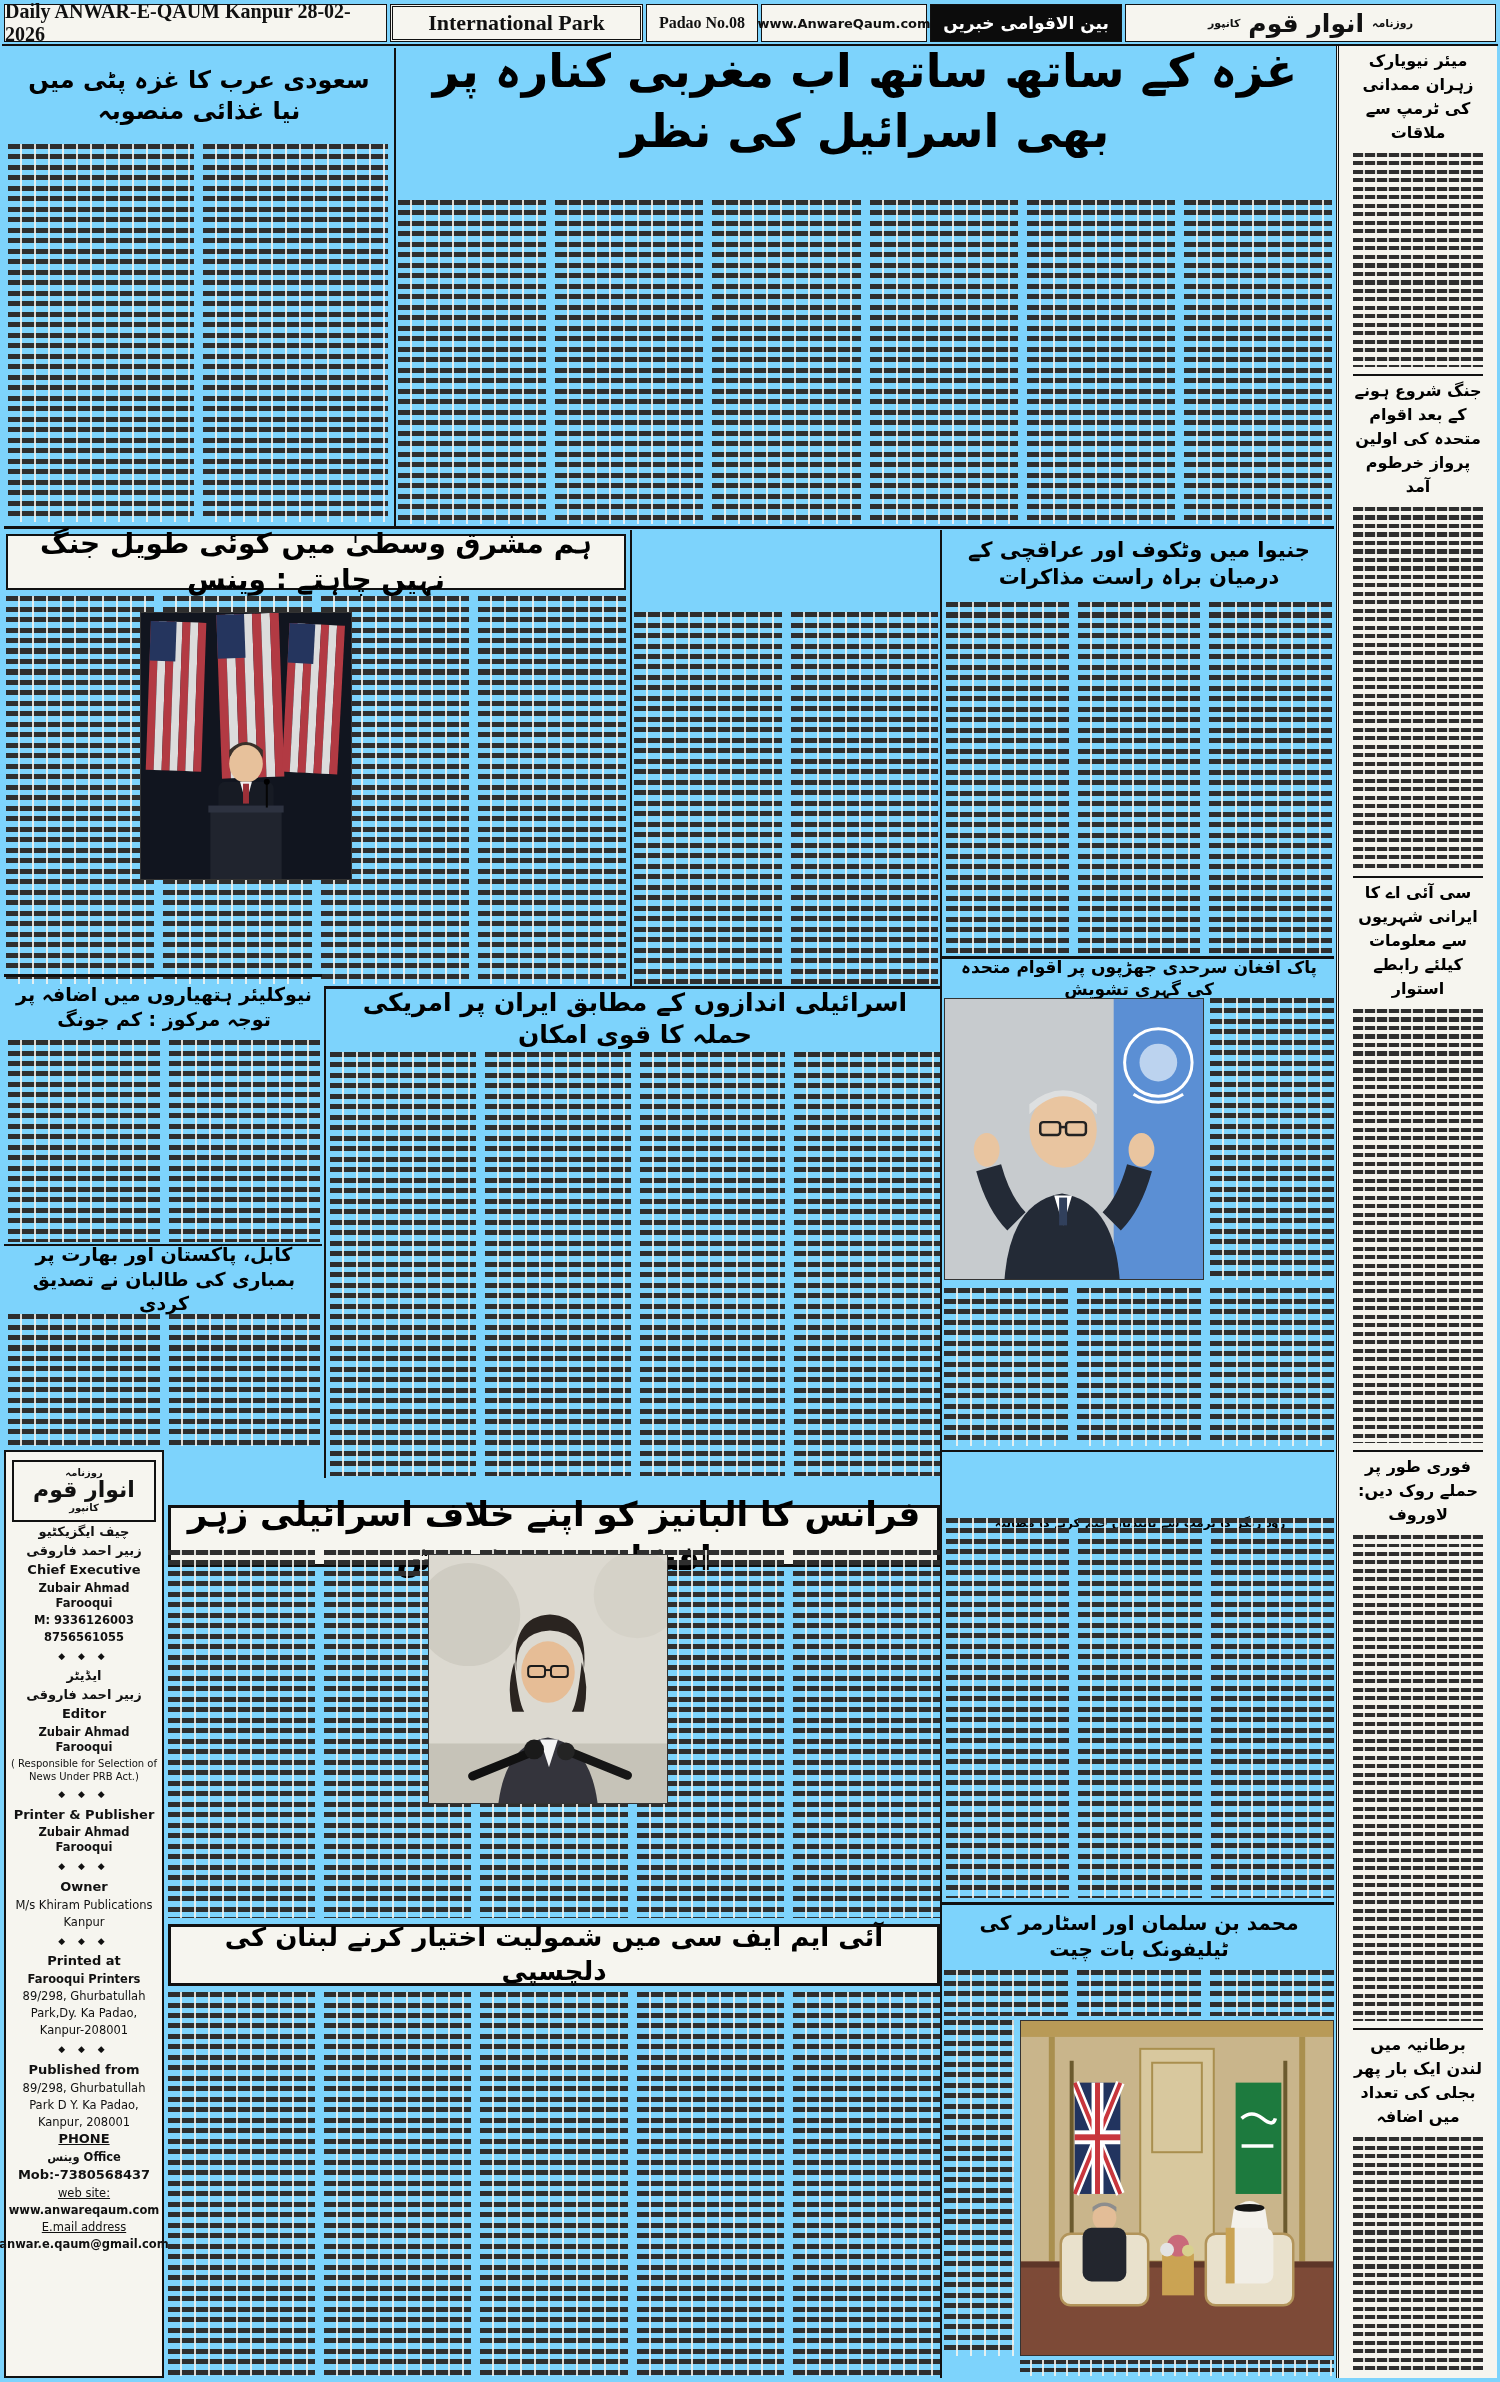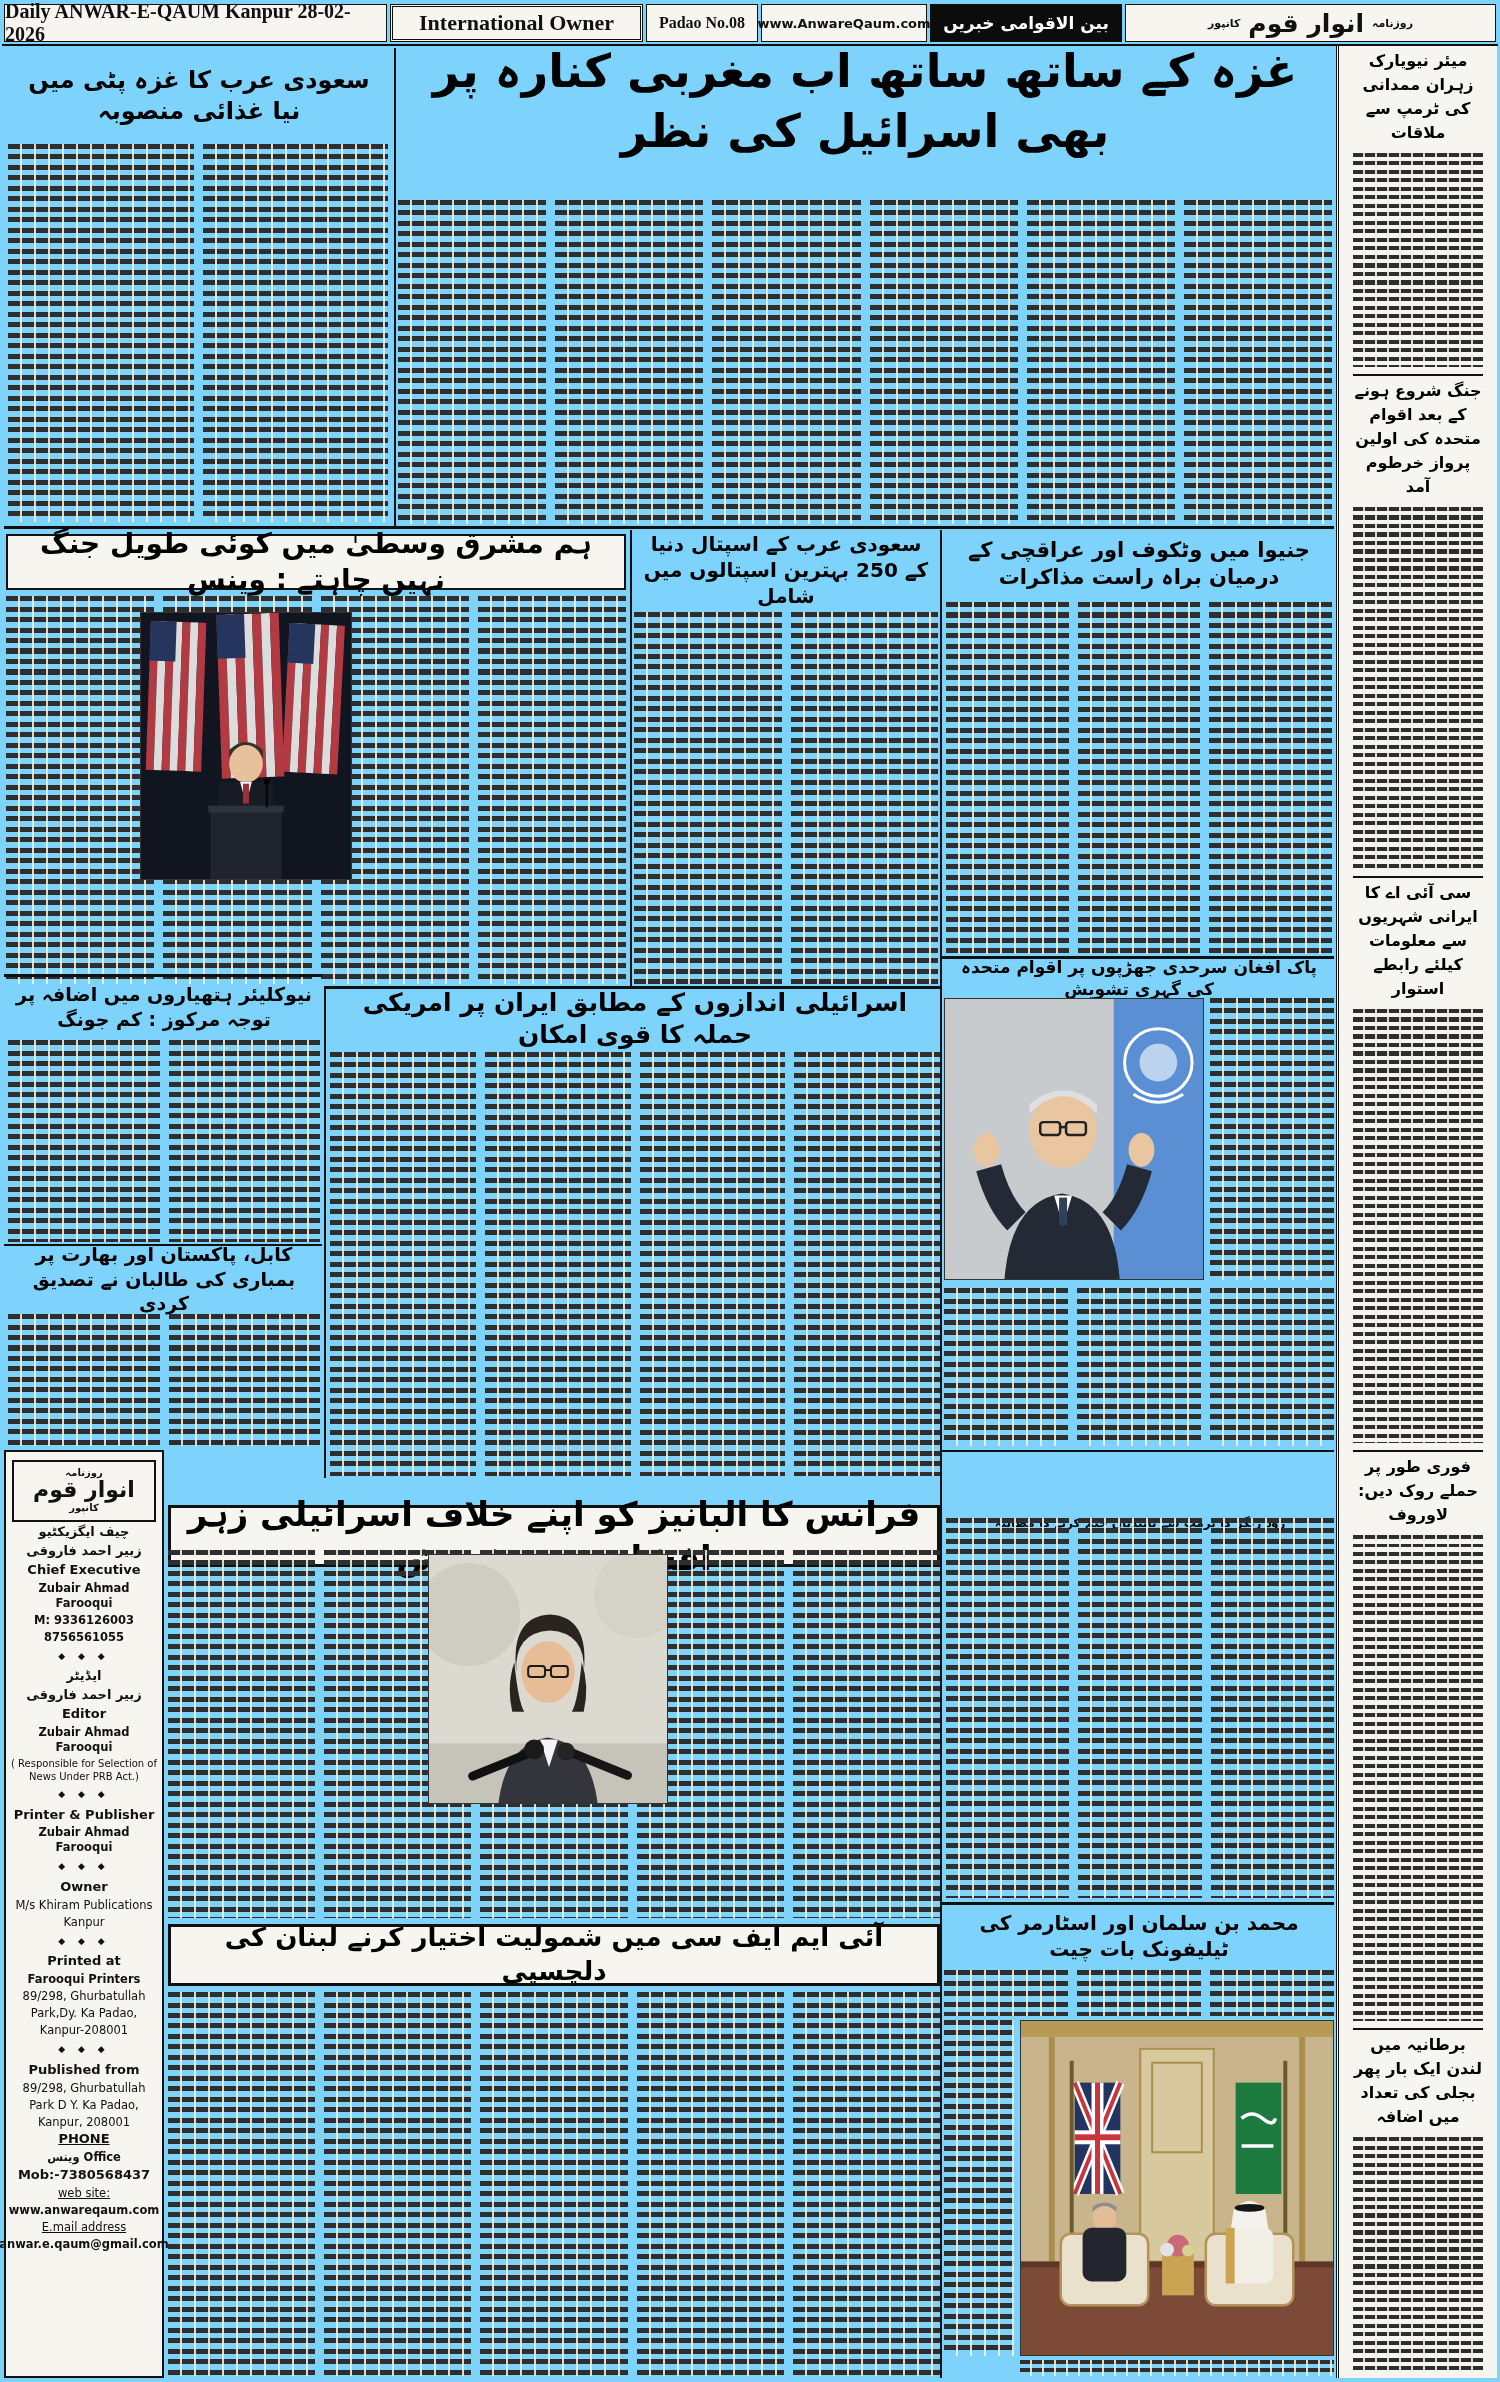--- a/index.html
+++ b/index.html
@@ -46,21 +46,21 @@
   .pub .logosmall{font-size:10px;font-weight:700;direction:rtl;}
   .pub .underl{text-decoration:underline;}
 </style>
 </head>
 <body>
 
 <div class="page">
 
   <div class="abs mast" style="left:4px;top:4px;width:1492px;height:38px;">
     <div class="mcell serif" style="width:383px;font-size:20px;font-weight:700;">Daily ANWAR-E-QAUM Kanpur 28-02-2026</div>
-    <div class="mcell dbl serif" style="width:253px;font-size:22px;font-weight:700;">International Owner</div>
+    <div class="mcell dbl serif" style="width:253px;font-size:22px;font-weight:700;">International Park</div>
     <div class="mcell serif" style="width:112px;font-size:16px;font-weight:700;">Padao No.08</div>
     <div class="mcell" style="width:166px;font-size:13px;font-weight:700;">www.AnwareQaum.com</div>
     <div class="mcell inv urdu" style="width:192px;font-size:17px;font-weight:700;">بین الاقوامی خبریں</div>
     <div class="mcell urdu" style="flex:1;gap:8px;font-weight:700;">
       <span style="font-size:11px;">روزنامہ</span>
       <span style="font-size:25px;font-weight:800;">انوار قوم</span>
       <span style="font-size:11px;">کانپور</span>
     </div>
   </div>
   <div class="abs rule" style="left:2px;top:44px;width:1496px;height:2px;"></div>
@@ -145,21 +145,20 @@
       <polygon points="100,170 112,170 106,192" fill="#f2f2f2"></polygon>
       <rect x="103" y="172" width="6" height="20" fill="#9c3038"></rect>
       <rect x="70" y="198" width="72" height="70" fill="#20242e"></rect>
       <rect x="68" y="194" width="76" height="7" fill="#2d3240"></rect>
       <rect x="126" y="172" width="2" height="24" fill="#060606"></rect>
         <circle cx="127" cy="170" r="3" fill="#000"></circle>
     </svg>
   </div>
 
   <div class="abs rule" style="left:630px;top:530px;width:2px;height:456px;"></div>
-  <div class="abs hl" style="left:634px;top:534px;width:304px;height:72px;font-size:20px;">سعودی عرب کے اسپتال دنیا کے 250 بہترین اسپتالوں میں شامل</div>
   <div class="abs cols" style="left:634px;top:612px;width:304px;height:372px;">
     <div class="gtx"></div>
     <div class="gtx"></div>
   </div>
 
   <div class="abs rule" style="left:940px;top:530px;width:2px;height:1848px;"></div>
   <div class="abs hl" style="left:946px;top:532px;width:386px;height:64px;font-size:21px;">جنیوا میں وٹکوف اور عراقچی کے درمیان براہ راست مذاکرات</div>
   <div class="abs cols" style="left:946px;top:602px;width:386px;height:352px;">
     <div class="gtx"></div>
     <div class="gtx"></div>

